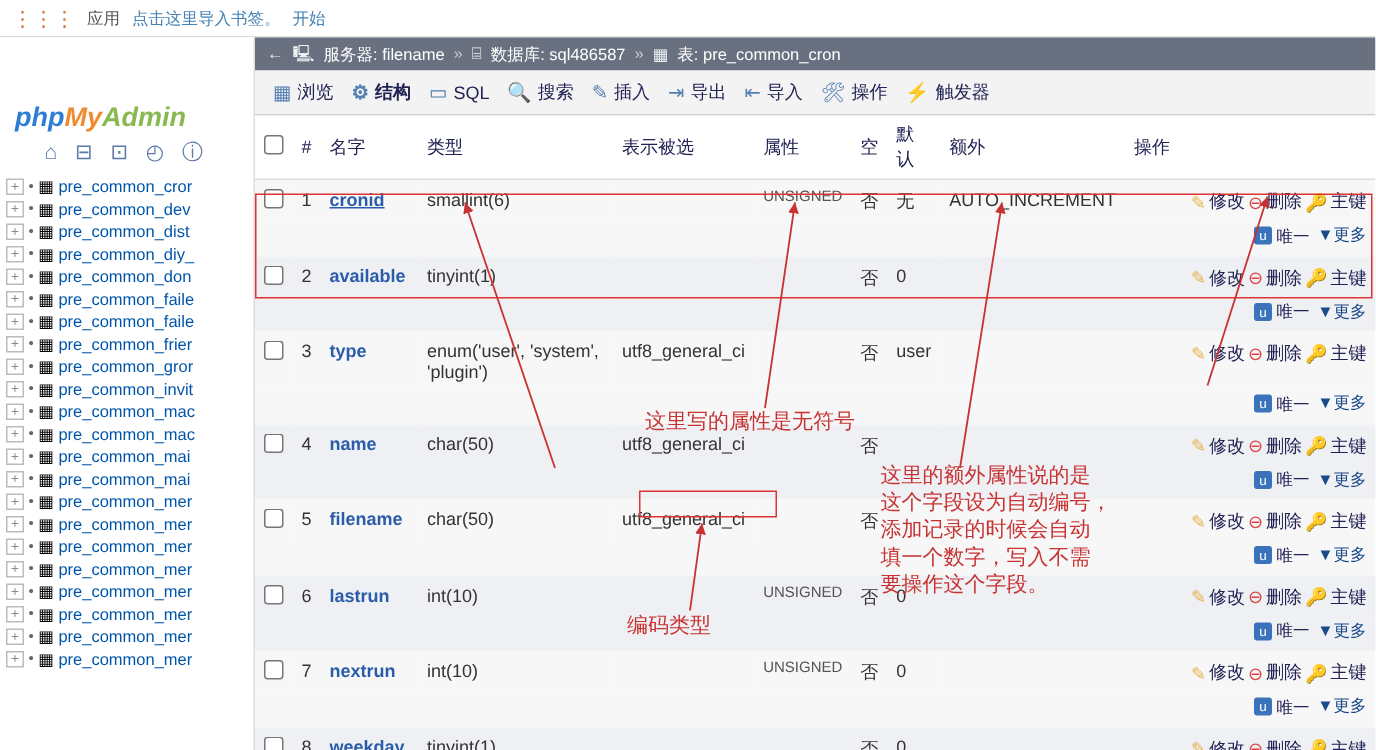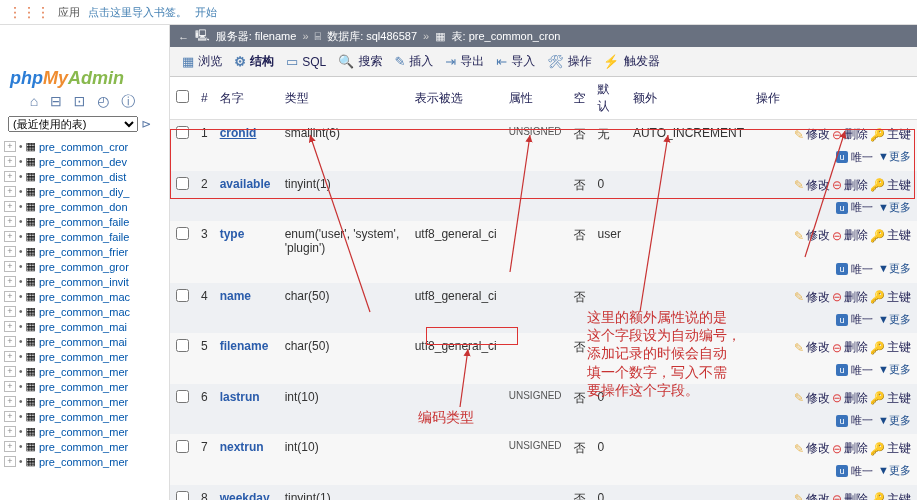--- a/index.html
+++ b/index.html
@@ -70,26 +70,20 @@
   <a href="#">点击这里导入书签。</a>
   <a href="#">开始</a>
 </div>
 
 <div class="container">
   <div class="sidebar">
     <div class="logo">
       <span class="p1">php</span><span class="p2">My</span><span class="p3">Admin</span>
     </div>
     <div class="nav-icons">⌂ ⊟ ⊡ ◴ ⓘ</div>
-    <div class="recent">
-      <select>
-        <option>(最近使用的表)</option>
-      </select>
-      <span style="color:#5b7aa7">⊳</span>
-    </div>
     <div class="tree" id="tree">
         <div class="tree-row">
           <span class="expander">+</span>
           <span class="dot">•</span>
           <span>▦</span> 
           <a class="tree-link">pre_common_cror</a>
         </div>
         <div class="tree-row">
           <span class="expander">+</span>
           <span class="dot">•</span>
@@ -424,20 +418,21 @@
               <path d="M0,0 L6,3 L0,6 Z" fill="#c83232"></path>
             </marker>
           </defs>
         <line x1="200" y1="235" x2="140" y2="58" stroke="#c83232" stroke-width="1.2" marker-end="url(#ar)"></line>
         <line x1="290" y1="330" x2="298" y2="272" stroke="#c83232" stroke-width="1.2" marker-end="url(#ar)"></line>
         <line x1="340" y1="195" x2="360" y2="58" stroke="#c83232" stroke-width="1.2" marker-end="url(#ar)"></line>
         <line x1="470" y1="235" x2="498" y2="58" stroke="#c83232" stroke-width="1.2" marker-end="url(#ar)"></line>
         <line x1="635" y1="180" x2="675" y2="54" stroke="#c83232" stroke-width="1.2" marker-end="url(#ar)"></line>
       </svg>
       <div class="anno" style="left:248px; top:332px;">编码类型</div>
+      <div class="anno" style="left:260px; top:196px;">这里写的属性是无符号</div>
       <div class="anno" style="left:417px; top:232px; white-space:pre;">这里的额外属性说的是
 这个字段设为自动编号，
 添加记录的时候会自动
 填一个数字，写入不需
 要操作这个字段。</div>
     </div>
   </div>
 </div>
 
 </body></html>

